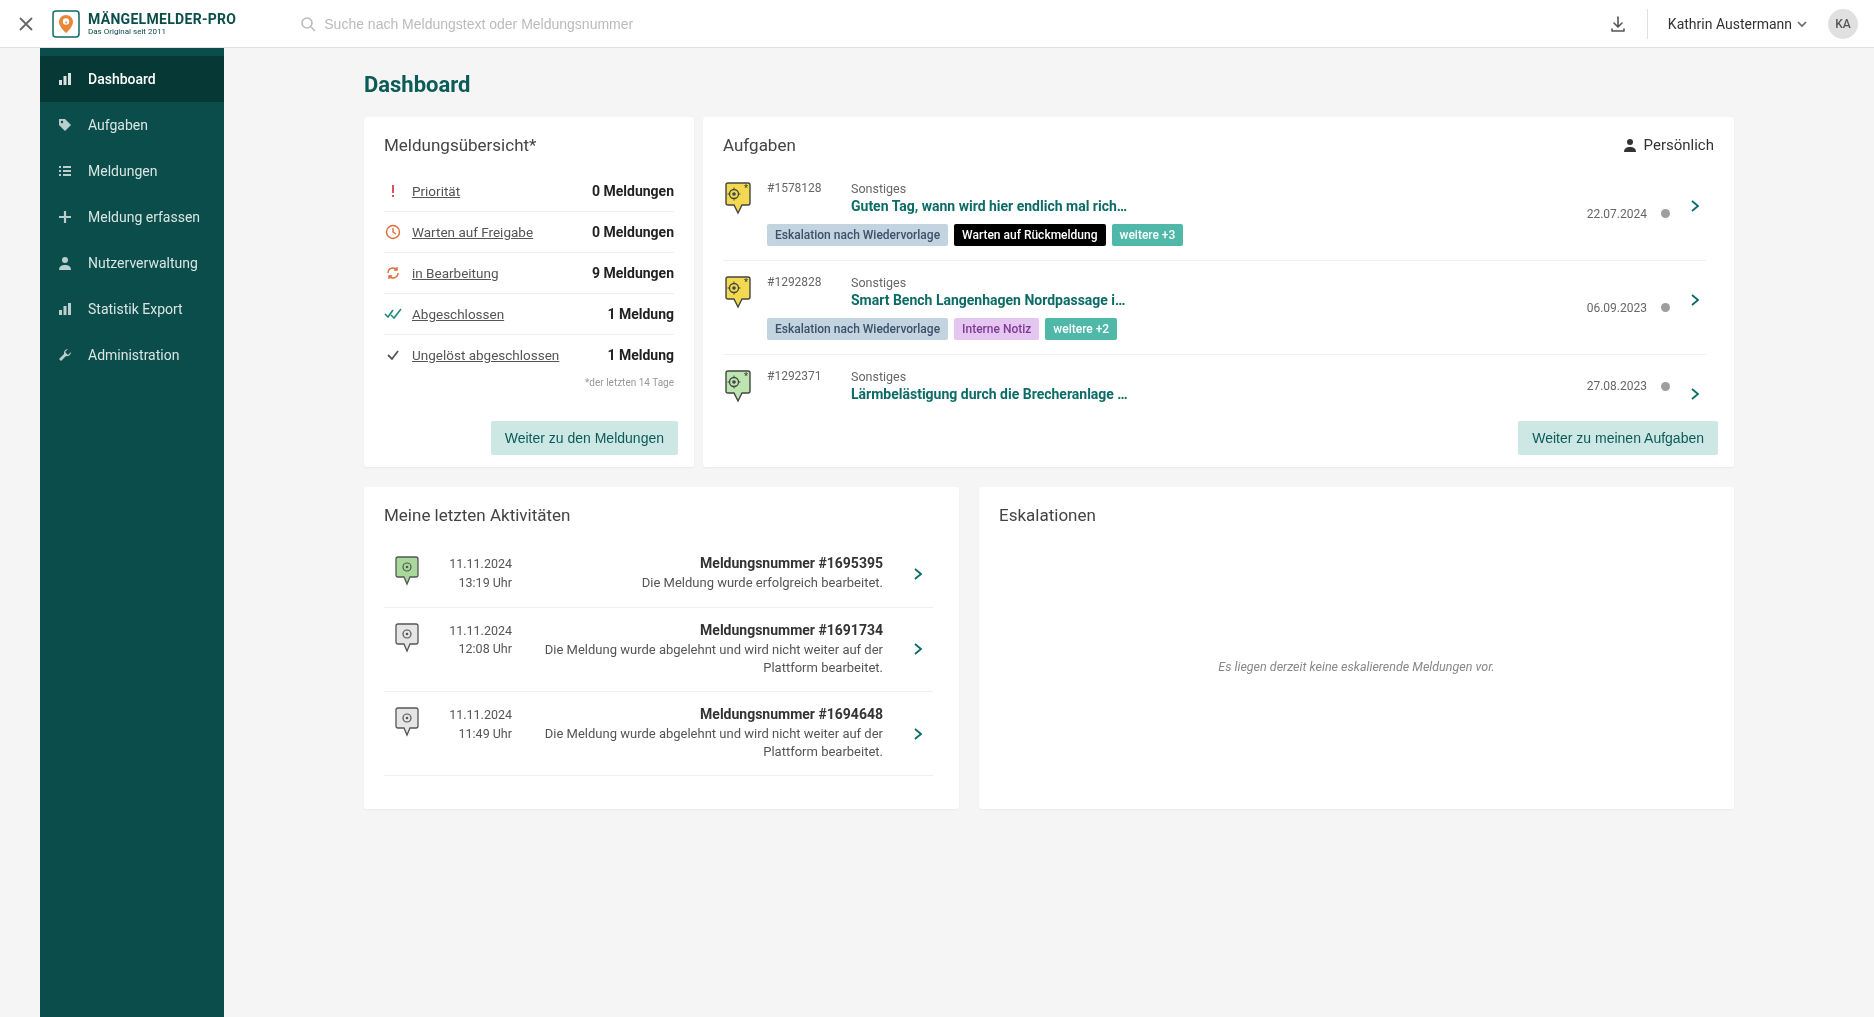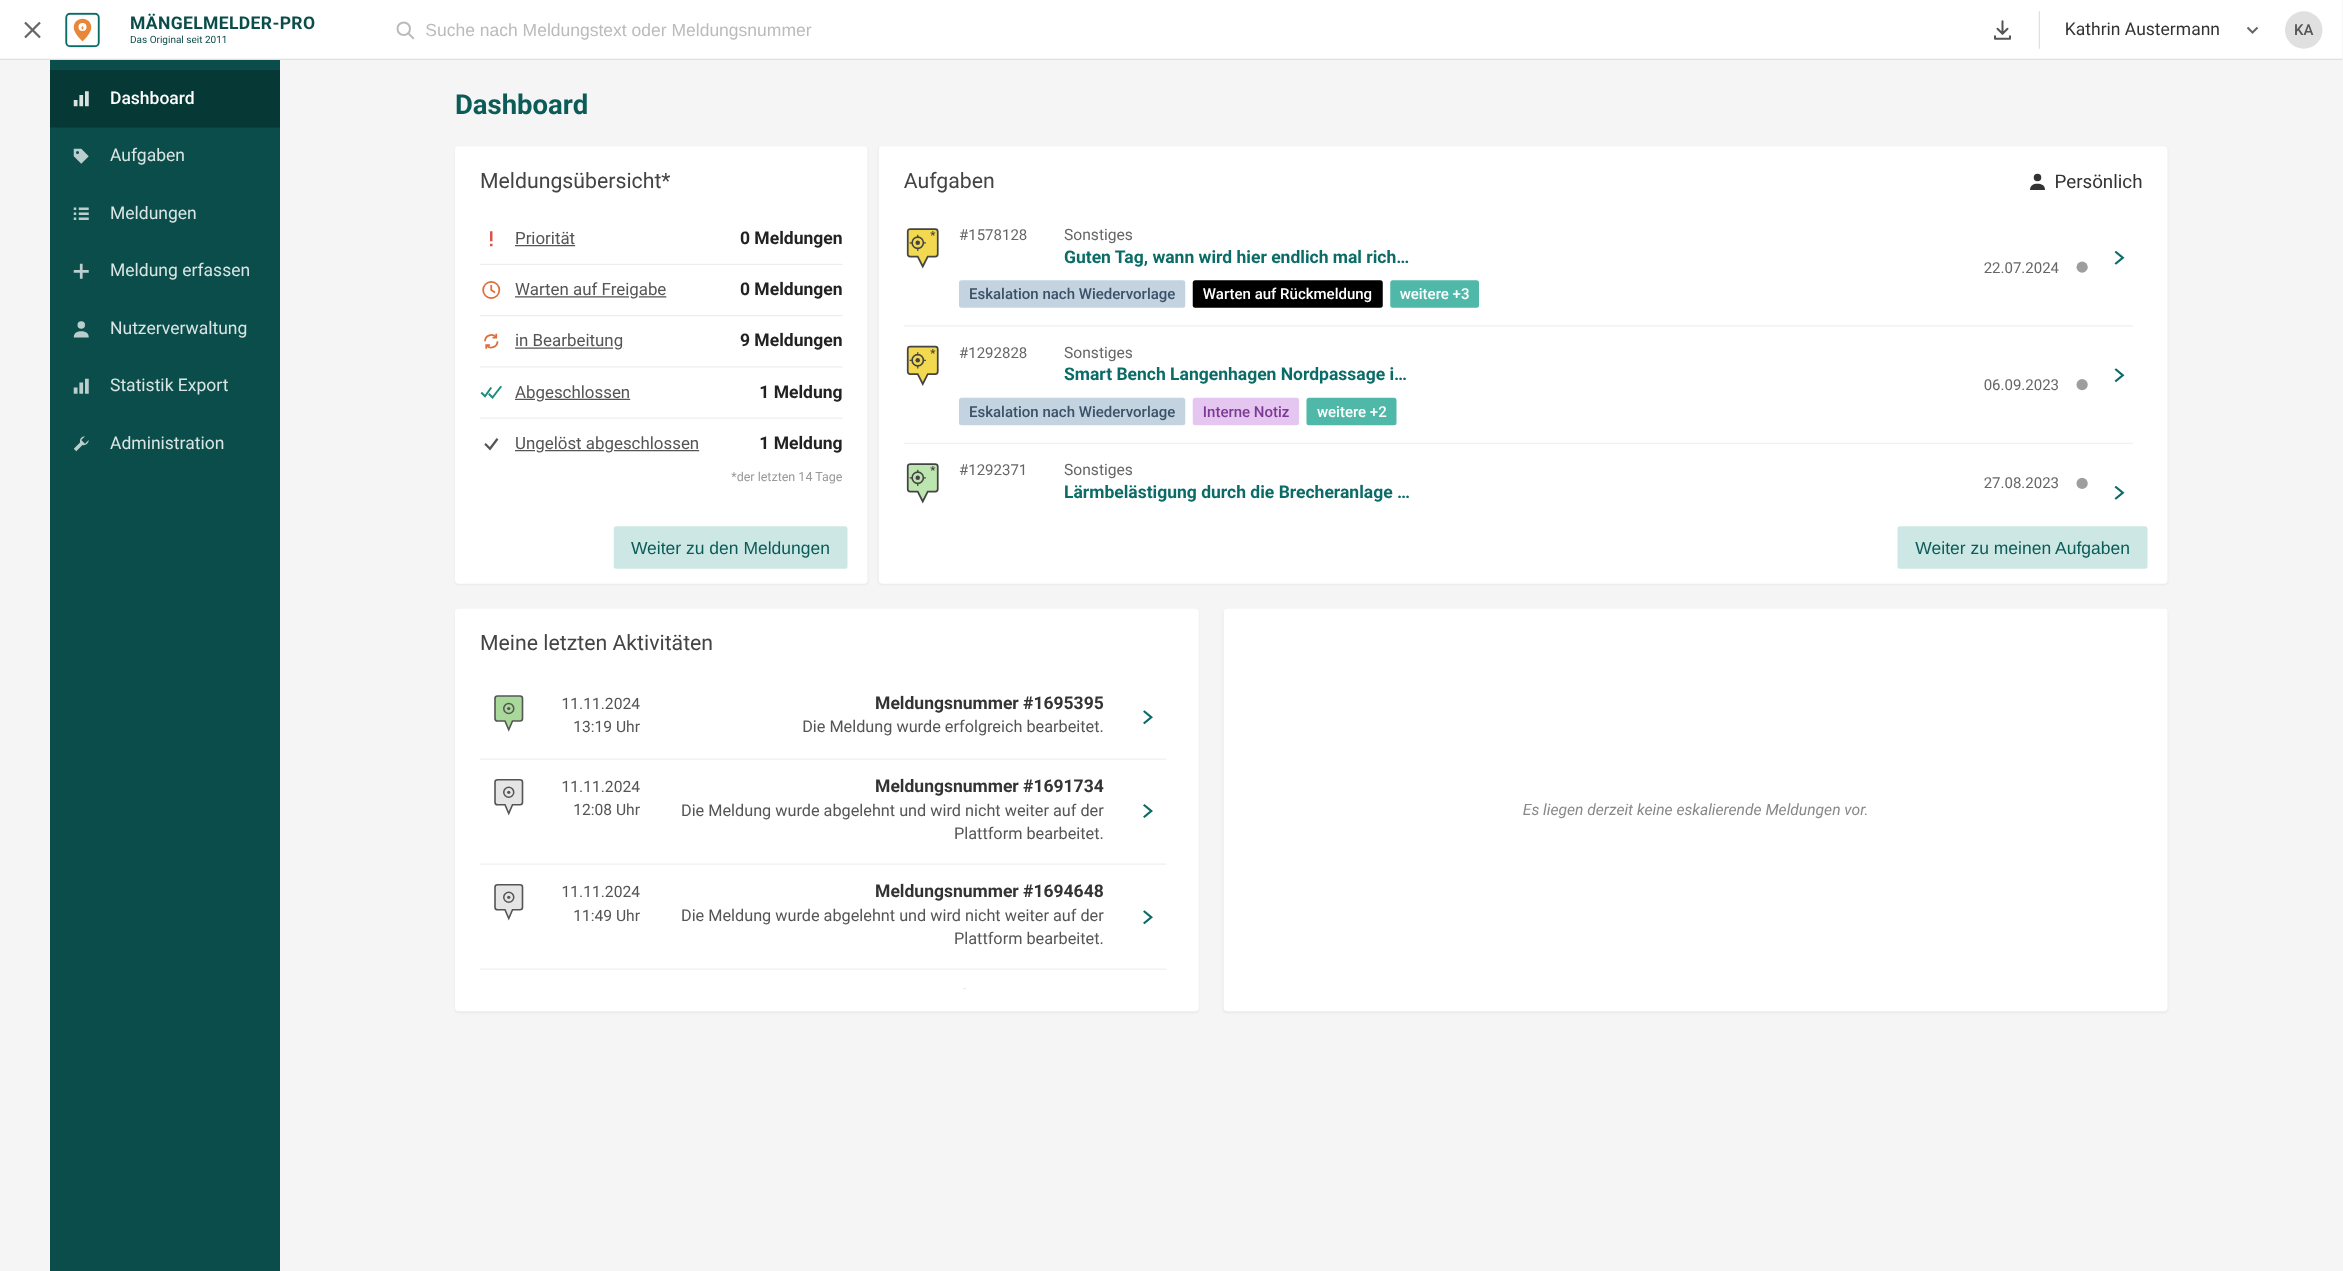--- a/index.html
+++ b/index.html
@@ -1,32 +1,32 @@
 <!DOCTYPE html>
 <html><head>
 <meta charset="utf-8">
 <style>
 * { box-sizing: border-box; margin: 0; padding: 0; }
 body { font-family: -apple-system, BlinkMacSystemFont, 'Segoe UI', Roboto, Arial, sans-serif; background: #f5f5f5; color: #333; font-size: 14px; overflow: hidden; }
 .app { display: flex; flex-direction: column; height: 100vh; width: 100vw; }
 .topbar { height: 48px; background: #fff; display: flex; align-items: center; padding: 0 16px; border-bottom: 1px solid #e0e0e0; gap: 16px; }
 .topbar .close-btn { width: 20px; height: 20px; cursor: pointer; display: flex; align-items: center; justify-content: center; color: #666; }
-.topbar .logo { display: flex; align-items: center; gap: 24px; }
+.topbar .logo { display: flex; align-items: center; gap: 8px; }
 .topbar .logo-icon { width: 28px; height: 28px; }
 .topbar .logo-text { display: flex; flex-direction: column; line-height: 1; }
 .topbar .logo-title { font-weight: 700; font-size: 14px; color: #0b4d4a; letter-spacing: 0.3px; }
 .topbar .logo-sub { font-size: 8px; color: #0b4d4a; margin-top: 2px; }
 .topbar .search-wrap { flex: 1; display: flex; align-items: flex-end; margin-left: 48px; max-width: 700px; }
 .topbar .search-icon { color: #bbb; margin-right: 8px; }
 .topbar .search-input { border: none; outline: none; font-size: 14px; width: 100%; color: #555; }
 .topbar .search-input::placeholder { color: #bbb; }
 .topbar .right { margin-left: auto; display: flex; align-items: center; gap: 20px; }
 .topbar .download-icon { color: #555; cursor: pointer; }
 .topbar .divider { width: 1px; height: 30px; background: #e0e0e0; }
-.topbar .user { display: flex; align-items: center; gap: 20px; cursor: pointer; font-size: 14px; color: #333; }
+.topbar .user { display: flex; align-items: center; gap: 4px; cursor: pointer; font-size: 14px; color: #333; }
 .topbar .avatar { width: 30px; height: 30px; border-radius: 50%; background: #e0e0e0; display: flex; align-items: center; justify-content: center; font-size: 12px; font-weight: 500; color: #555; }
 
 .body { flex: 1; display: flex; overflow: hidden; margin-left: 40px; }
 .sidebar { width: 184px; background: #0b4d4a; color: #fff; display: flex; flex-direction: column; padding-top: 8px; }
 .sidebar .item { display: flex; align-items: center; gap: 14px; padding: 14px 16px; cursor: pointer; font-size: 14px; color: #d8e5e4; }
 .sidebar .item.active { background: #063835; color: #fff; font-weight: 500; }
 .sidebar .item .nav-icon { width: 18px; height: 18px; display: flex; align-items: center; justify-content: center; opacity: 0.85; }
 
 .main { flex: 1; overflow-y: auto; padding: 24px 140px 24px 140px; }
 .page-title { font-size: 22px; font-weight: 700; color: #0b5b57; margin-bottom: 20px; }
@@ -464,19 +464,20 @@
                   <div></div>
                 </div>
                 <div class="activity-body">
                   <div class="activity-title">Meldungsnummer #1693426</div>
                 </div>
               </div>
             </div>
         </div>
 
         <div class="card esc-card">
+          <div class="card-title">Eskalationen</div>
           <div class="esc-empty">Es liegen derzeit keine eskalierende Meldungen vor.</div>
         </div>
       </div>
 
     </div>
   </div>
 </div>
 
 </body></html>

